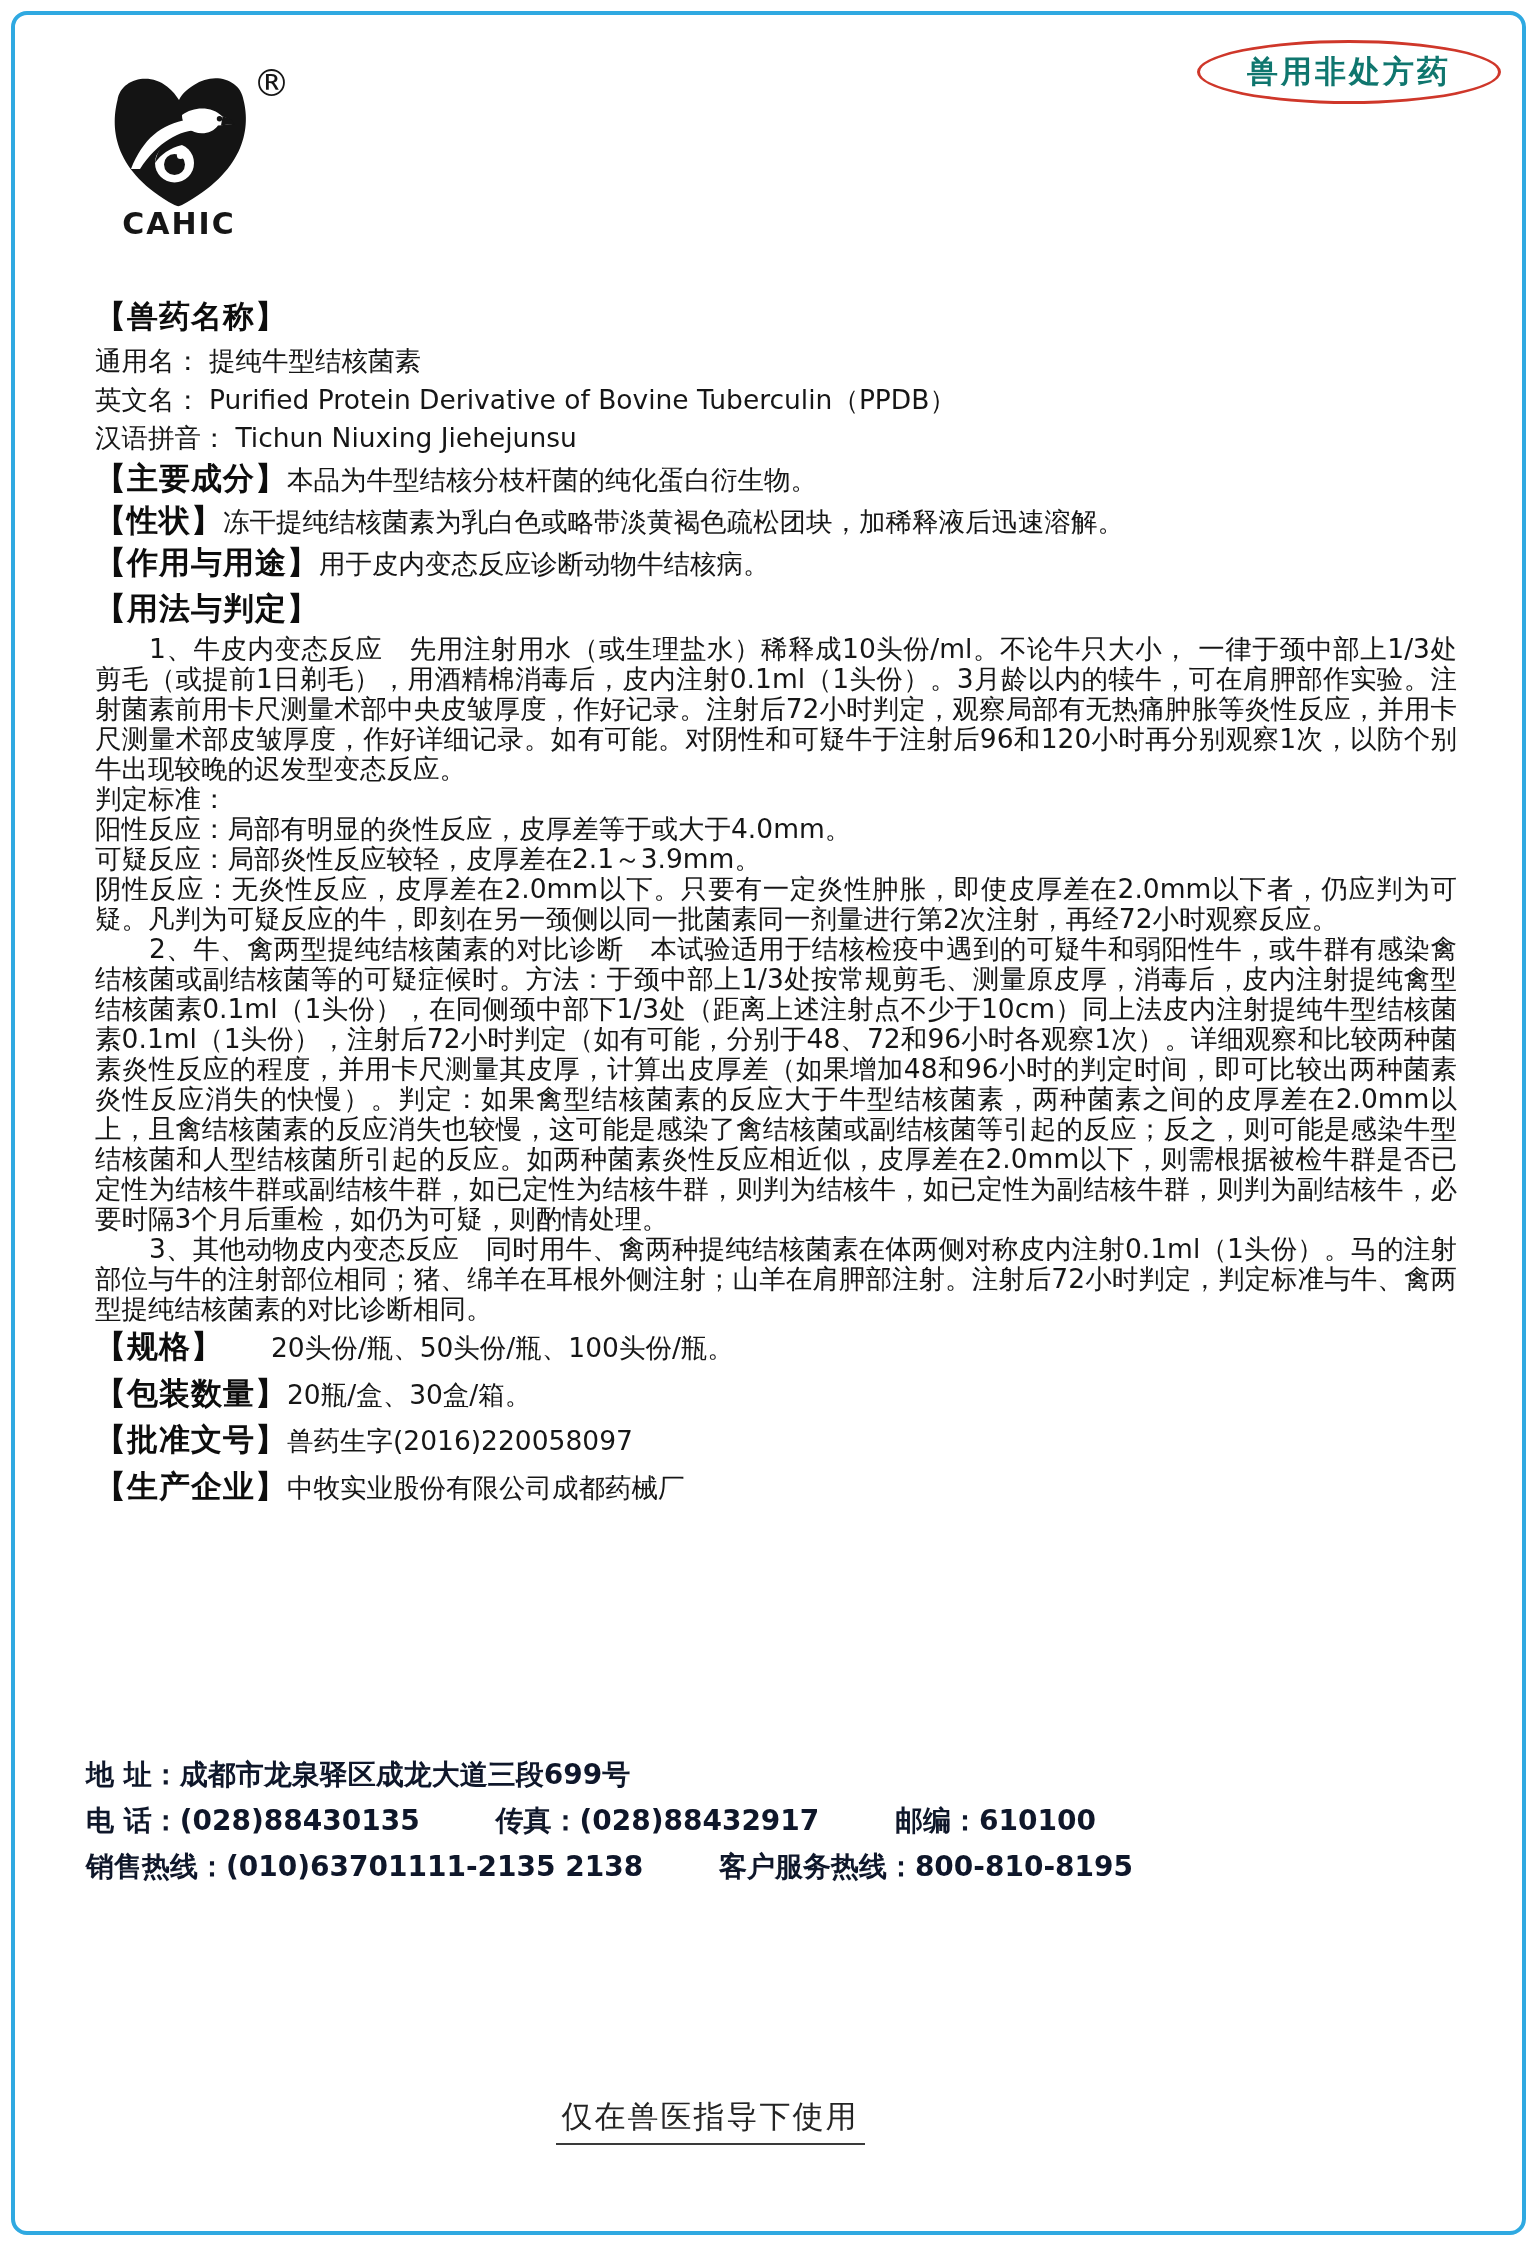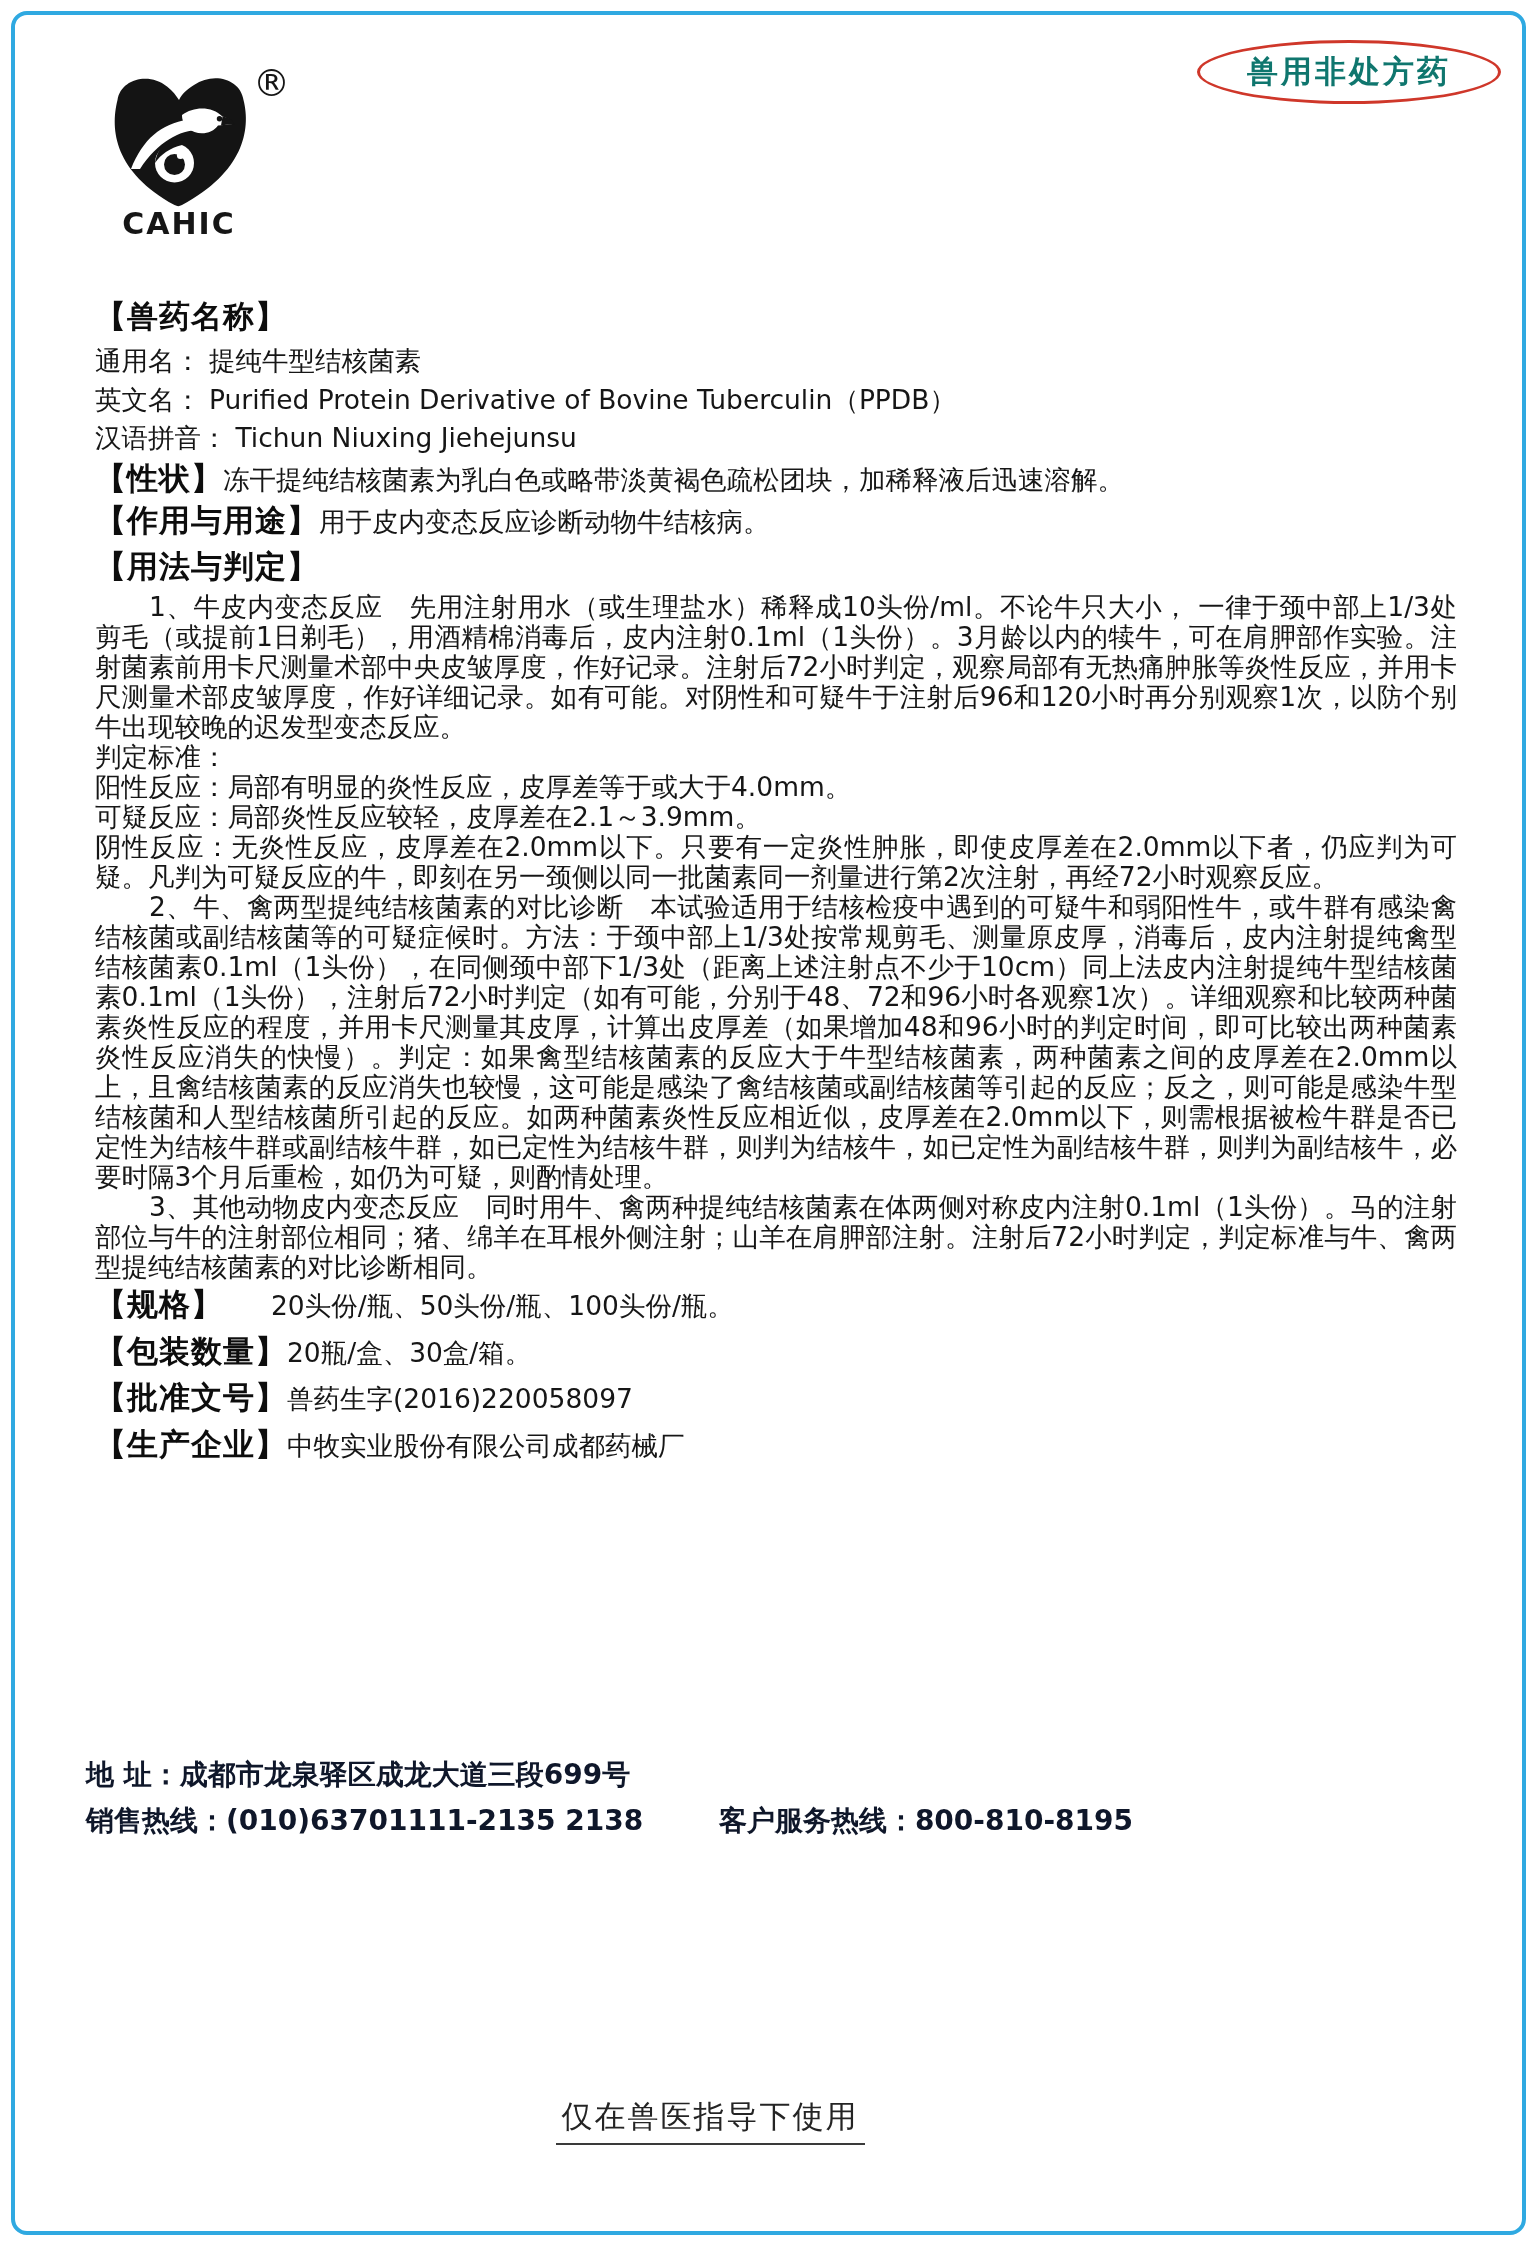--- a/index.html
+++ b/index.html
@@ -87,20 +87,23 @@
       </div>
       <div class="name-row">
         <span class="lbl">英文名：</span><span class="val">Purified Protein Derivative of Bovine Tuberculin（PPDB）</span>
       </div>
       <div class="name-row">
         <span class="lbl">汉语拼音：</span><span class="val">Tichun Niuxing Jiehejunsu</span>
       </div>
     </div>
 
     <p class="inline-sec">
+      <span class="sec-header">【主要成分】</span><span class="sec-body">本品为牛型结核分枝杆菌的纯化蛋白衍生物。</span>
+    </p>
+    <p class="inline-sec">
       <span class="sec-header">【性状】</span><span class="sec-body">冻干提纯结核菌素为乳白色或略带淡黄褐色疏松团块，加稀释液后迅速溶解。</span>
     </p>
     <p class="inline-sec">
       <span class="sec-header">【作用与用途】</span><span class="sec-body">用于皮内变态反应诊断动物牛结核病。</span>
     </p>
 
     <div class="sec-header sec-header-line">【用法与判定】</div>
 
     <p class="usage-par indent">1、牛皮内变态反应　先用注射用水（或生理盐水）稀释成10头份/ml。不论牛只大小， 一律于颈中部上1/3处剪毛（或提前1日剃毛），用酒精棉消毒后，皮内注射0.1ml（1头份）。3月龄以内的犊牛，可在肩胛部作实验。注射菌素前用卡尺测量术部中央皮皱厚度，作好记录。注射后72小时判定，观察局部有无热痛肿胀等炎性反应，并用卡尺测量术部皮皱厚度，作好详细记录。如有可能。对阴性和可疑牛于注射后96和120小时再分别观察1次，以防个别牛出现较晚的迟发型变态反应。</p>
     <p class="usage-par">判定标准：</p>
@@ -122,20 +125,25 @@
     <div class="spec-row">
       <span class="sec-header">【生产企业】</span><span class="spec-text">中牧实业股份有限公司成都药械厂</span>
     </div>
   </div>
 
   <div class="contact">
     <div class="contact-row">
       <span class="seg"><span>地 址：</span><span>成都市龙泉驿区成龙大道三段699号</span></span>
     </div>
     <div class="contact-row">
+      <span class="seg"><span>电 话：</span><span>(028)88430135</span></span>
+      <span class="seg"><span>传真：</span><span>(028)88432917</span></span>
+      <span class="seg"><span>邮编：</span><span>610100</span></span>
+    </div>
+    <div class="contact-row">
       <span class="seg"><span>销售热线：</span><span>(010)63701111-2135  2138</span></span>
       <span class="seg"><span>客户服务热线：</span><span>800-810-8195</span></span>
     </div>
   </div>
 
   <div class="footer">
     <span class="footnote">仅在兽医指导下使用</span>
   </div>
 </div>
 

